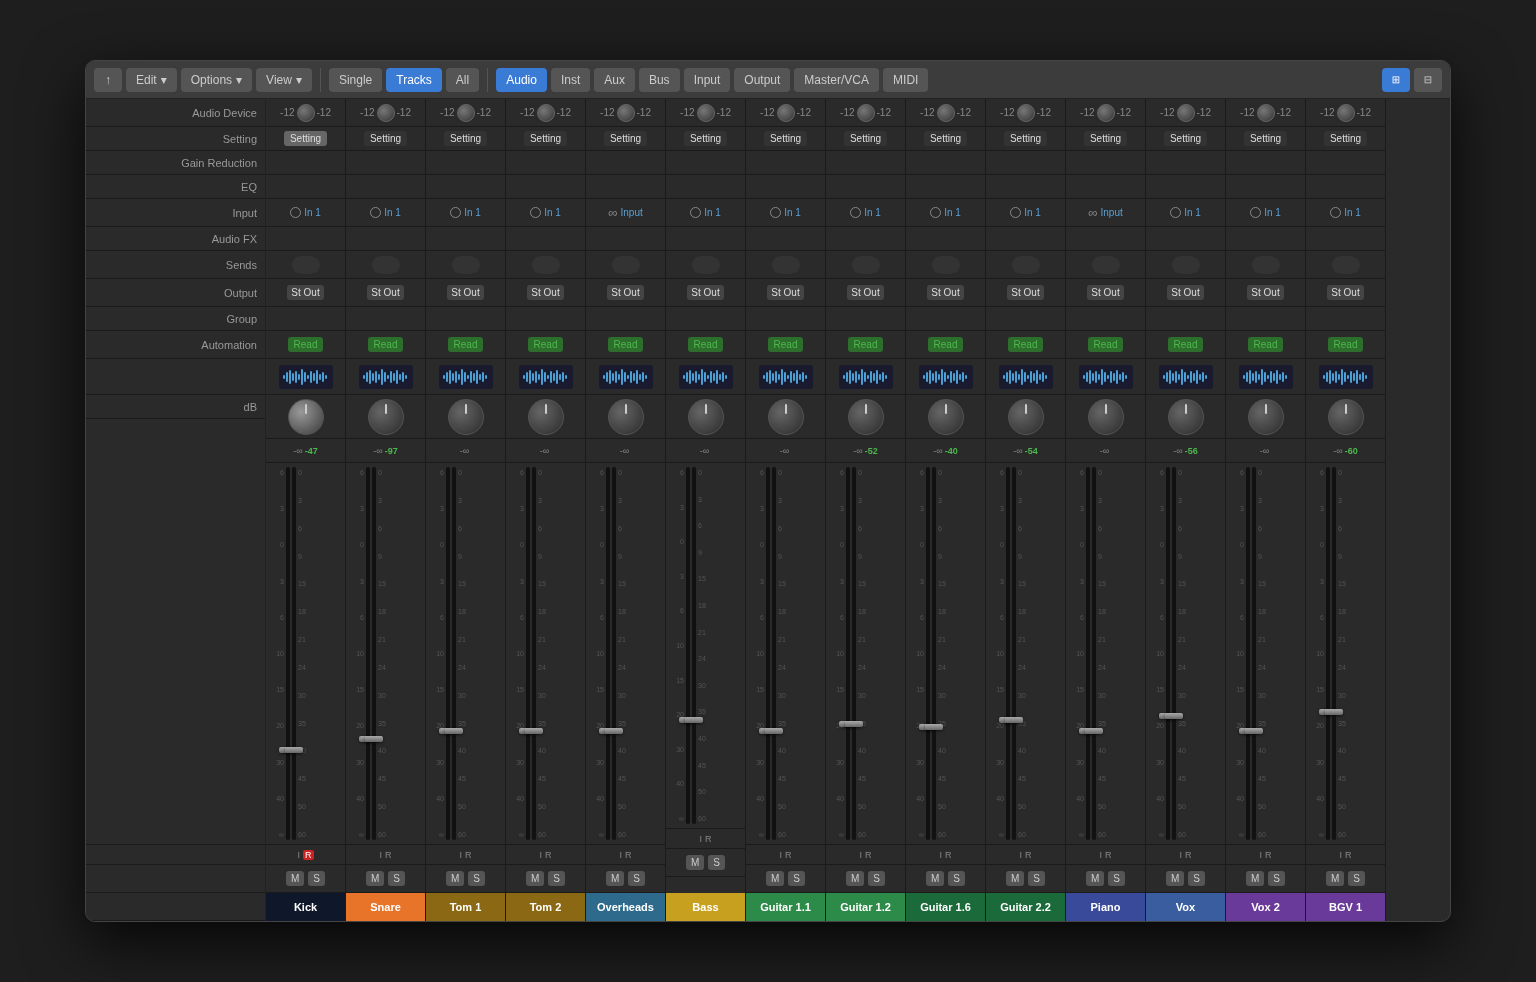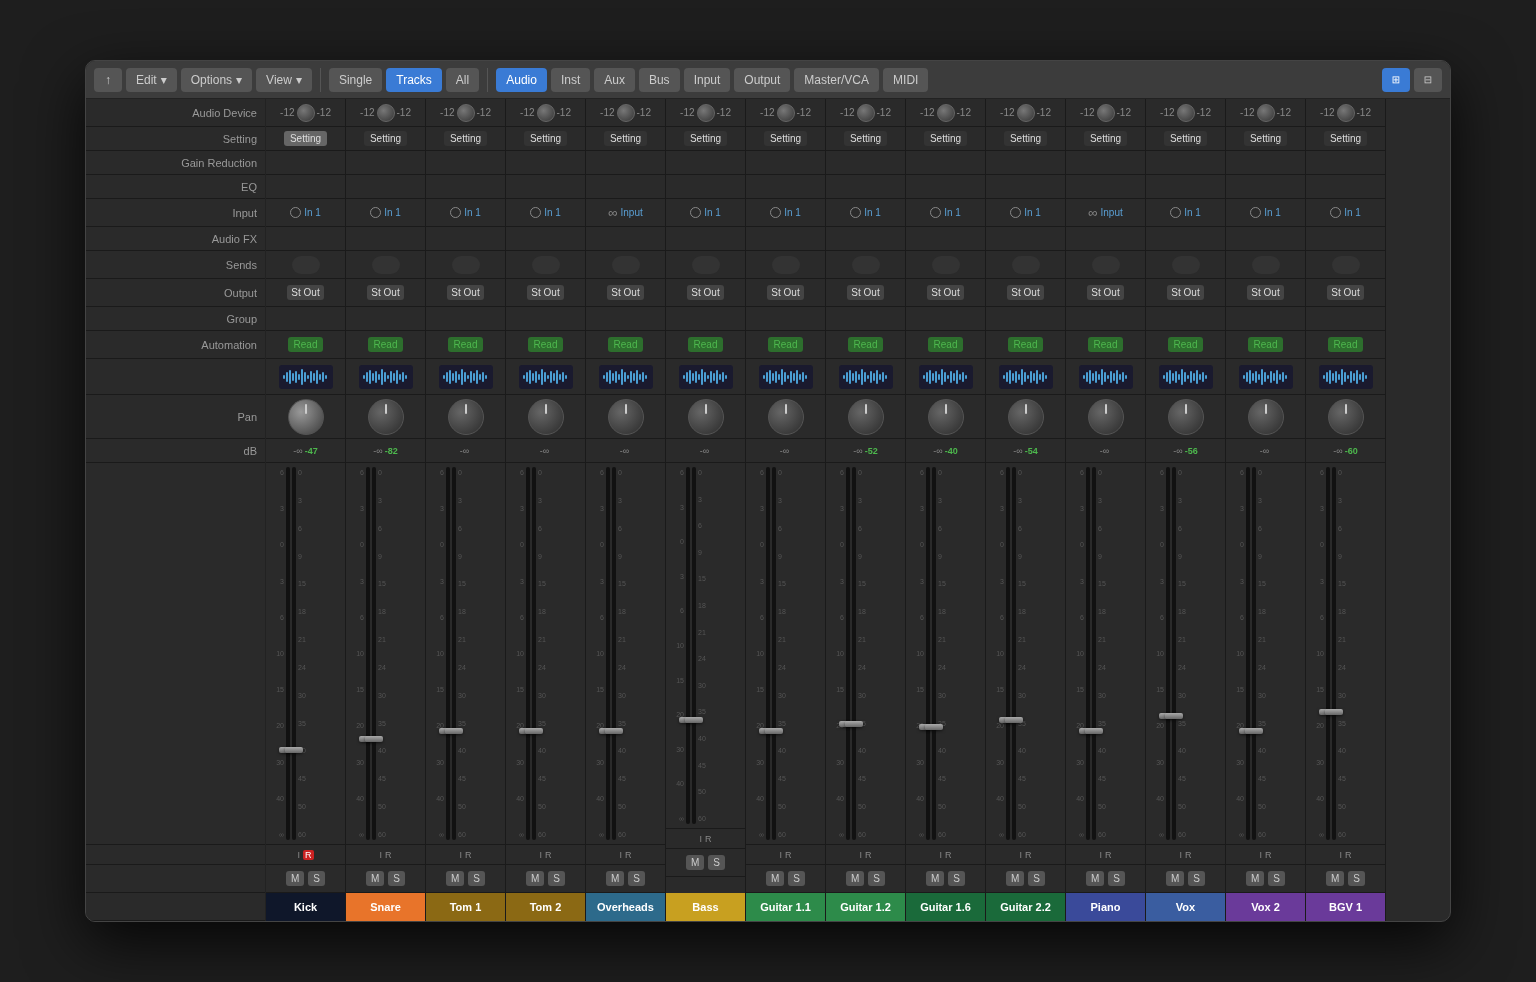--- a/index.html
+++ b/index.html
@@ -151,23 +151,20 @@
       </div>
       <div class="label-row row-h24">
         <span>Group</span>
       </div>
       <div class="label-row row-h28">
         <span>Automation</span>
       </div>
       <div class="label-row row-h36">
         <span></span>
       </div>
-      <div class="label-row row-h44">
-        <span>Pan</span>
-      </div>
       <div class="label-row row-h24">
         <span>dB</span>
       </div>
 
       <div style="flex:1; border-bottom: 1px solid #1a1a1a;"></div>
 
       <div class="label-row row-h20"></div>
 
       <div class="label-row row-h28"></div>
 
@@ -329,21 +326,21 @@
       <rect x="41" y="5" width="2" height="10" fill="#4a9fd4" rx="1"></rect>
       <rect x="44" y="8" width="2" height="4" fill="#4a9fd4" rx="1"></rect>
     </svg>
   </div>
             </div>
             <div class="channel-row row-h44">
               <div class="pan-knob" style=""></div>
             </div>
             <div class="channel-row row-h24">
               <span style="font-size: 9px; color: rgb(136, 136, 136); margin-right: 2px;">-∞</span>
-              <span style="font-size: 9px; color: rgb(77, 184, 77); font-weight: 600;">-82</span>
+              <span style="font-size: 9px; color: rgb(77, 184, 77); font-weight: 600;">-97</span>
             </div>
             <div style="flex: 1 1 0%; display: flex; align-items: stretch; border-bottom: 1px solid rgb(26, 26, 26); overflow: hidden; min-height: 180px;">
               <div style="display: flex; flex-direction: row; align-items: stretch; width: 100%; padding: 4px 2px; gap: 2px;">
                 <div style="display: flex; flex-direction: column; justify-content: space-between; width: 16px; padding: 2px 0px;">
                   <div style="font-size: 7px; color: rgb(85, 85, 85); text-align: right; line-height: 1;">6</div>
                   <div style="font-size: 7px; color: rgb(85, 85, 85); text-align: right; line-height: 1;">3</div>
                   <div style="font-size: 7px; color: rgb(85, 85, 85); text-align: right; line-height: 1;">0</div>
                   <div style="font-size: 7px; color: rgb(85, 85, 85); text-align: right; line-height: 1;">3</div>
                   <div style="font-size: 7px; color: rgb(85, 85, 85); text-align: right; line-height: 1;">6</div>
                   <div style="font-size: 7px; color: rgb(85, 85, 85); text-align: right; line-height: 1;">10</div>

